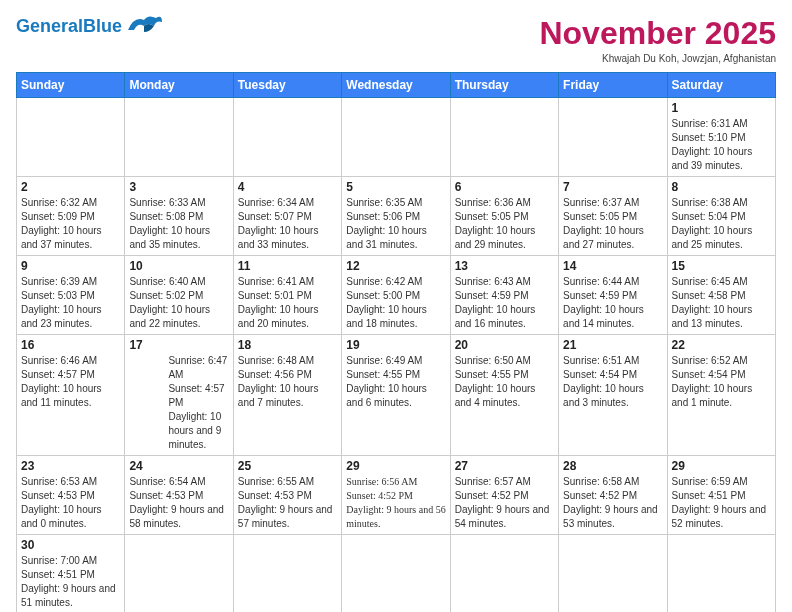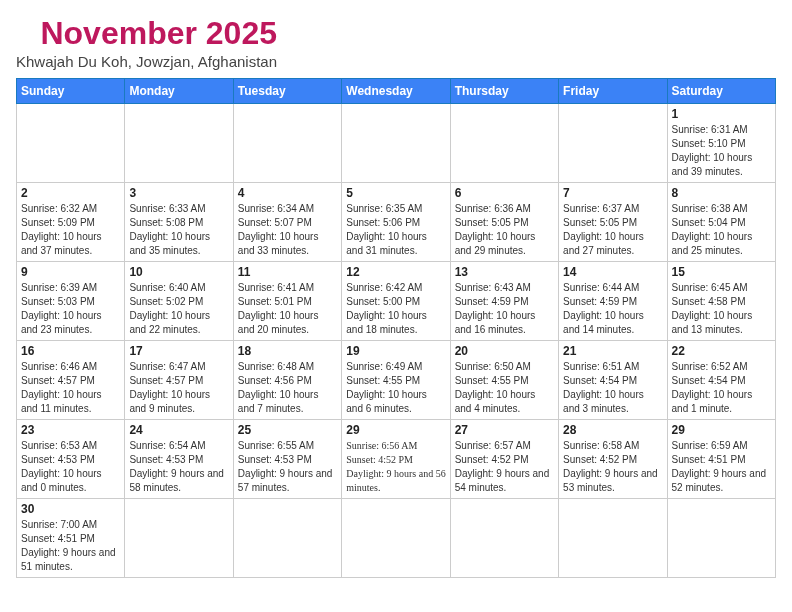--- a/index.html
+++ b/index.html
@@ -33,21 +33,21 @@
     .title-area {
       text-align: right;
     }
     .month-title {
       font-size: 32px;
       font-weight: bold;
       color: #be185d;
       line-height: 1.1;
     }
     .location-title {
-      font-size: 15px;
+      font-size: 10px;
       color: #444;
       margin-top: 2px;
     }
     .calendar {
       width: 100%;
       border-collapse: collapse;
       border: 1px solid #ccc;
     }
     .calendar th {
       background: #3b82f6;
@@ -81,20 +81,31 @@
       color: #333;
     }
     .empty-cell {
       background: #f5f5f5;
     }
   </style>
 </head>
 <body>
 
 <div class="header-area">
+  <div class="logo">
+    <div style="display:flex; align-items:center; gap:4px;">
+      <span class="logo-text">
+        <span>General</span><span style="color:#1a7abf;">Blue</span>
+      </span>
+      <svg width="38" height="26" viewBox="0 0 38 26" style="margin-top:-4px;">
+        <path d="M2,18 Q8,4 18,8 Q22,2 30,6 Q36,2 36,10 Q30,8 28,14 Q22,10 18,14 Q12,10 8,18 Z" fill="#1a7abf"></path>
+        <path d="M18,14 Q22,10 28,14 Q24,20 18,20 Z" fill="#0d5a8f"></path>
+      </svg>
+    </div>
+  </div>
   <div class="title-area">
     <div class="month-title">November 2025</div>
     <div class="location-title">Khwajah Du Koh, Jowzjan, Afghanistan</div>
   </div>
 </div>
 
 <table class="calendar">
   <thead>
     <tr>
     <th>Sunday</th>
@@ -211,21 +222,21 @@
       </tr>
       <tr>
         <td>
           <span class="day-number">16</span>
           <div class="cell-info" style="white-space: pre-line;">Sunrise: 6:46 AM
 Sunset: 4:57 PM
 Daylight: 10 hours and 11 minutes.</div>
         </td>
         <td>
           <span class="day-number">17</span>
-          <div class="cell-info" style="white-space: pre-line;">Sunrise: 6:47 AM
+          <div class="cell-info" style="white-space: pre-line; margin-left: 39px;">Sunrise: 6:47 AM
 Sunset: 4:57 PM
 Daylight: 10 hours and 9 minutes.</div>
         </td>
         <td>
           <span class="day-number">18</span>
           <div class="cell-info" style="white-space: pre-line;">Sunrise: 6:48 AM
 Sunset: 4:56 PM
 Daylight: 10 hours and 7 minutes.</div>
         </td>
         <td>

